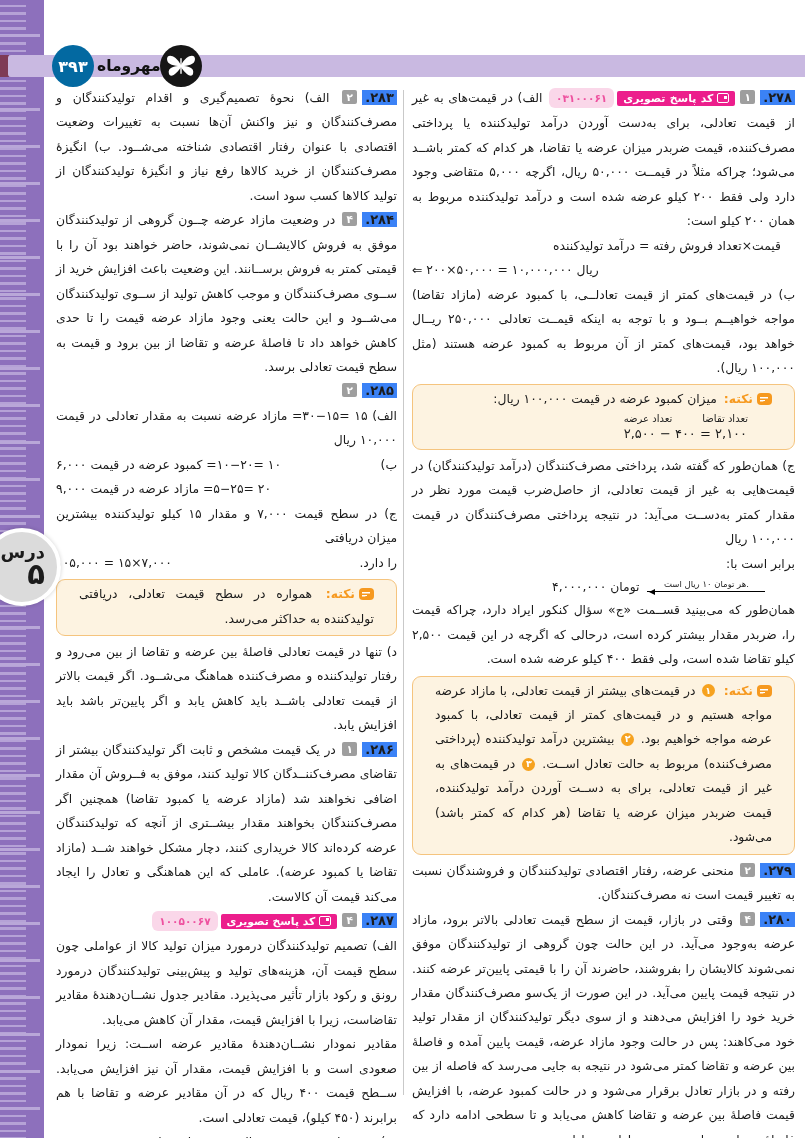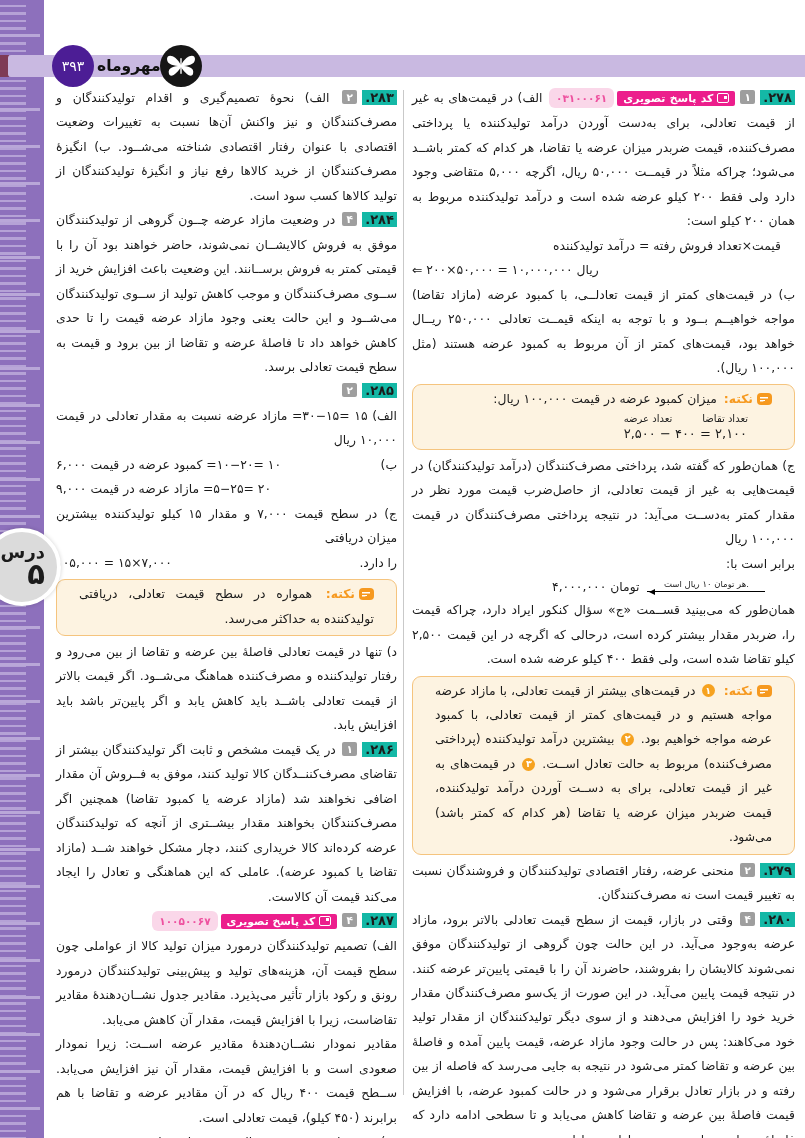--- a/index.html
+++ b/index.html
@@ -12,39 +12,39 @@
   
   .sidebar{position:absolute;left:0;top:0;width:44px;height:1138px;background:#8d70bc;}
   .sidebar .stripes-short{position:absolute;left:0;top:0;width:60%;height:100%;
     background:repeating-linear-gradient(to bottom,transparent 0 5px,#b5a2d6 5px 7.5px);}
   .sidebar .stripes-long{position:absolute;left:0;top:0;width:90%;height:100%;
     background:repeating-linear-gradient(to bottom,transparent 0 34px,#b9a7d8 34px 37px);}
   
   .ribbon{position:absolute;left:8px;top:55px;width:797px;height:22px;background:#c9b9e1;border-radius:3px 0 0 3px;z-index:2;}
   .ribbon-tab{position:absolute;left:0;top:55px;width:9px;height:22px;background:#7e3a55;z-index:2;}
   .page-circle{position:absolute;left:52px;top:45px;width:42px;height:42px;border-radius:50%;
-    background:#4c1d95;color:#fff;display:flex;align-items:center;justify-content:center;
-    font-size:14px;font-weight:normal;z-index:3;}
+    background:#0369a1;color:#fff;display:flex;align-items:center;justify-content:center;
+    font-size:16px;font-weight:bold;z-index:3;}
   .brand{position:absolute;left:97px;top:55px;height:36px;line-height:22px;font-weight:bold;font-size:15.5px;color:#111;z-index:3;}
   .logo{position:absolute;left:159px;top:44px;width:44px;height:44px;z-index:3;}
   
   .lesson{position:absolute;left:-17px;top:528px;width:78px;height:78px;border-radius:50%;
     background:#dbdbdb;border:4px solid #fff;box-sizing:border-box;z-index:4;
     display:flex;flex-direction:column;align-items:flex-end;justify-content:center;padding-right:12px;
     box-shadow:0 0 4px rgba(0,0,0,.18);}
   .lesson-label{font-size:18px;font-weight:bold;line-height:14px;}
   .lesson-num{font-size:29px;font-weight:bold;line-height:30px;}
   
   .divider{position:absolute;left:403px;top:90px;width:1px;height:1005px;background:#c9c9c9;}
   .col{position:absolute;top:86px;direction:rtl;font-size:12.35px;line-height:24.45px;text-align:justify;}
   .col-right{left:412px;width:383px;}
   .col-left{left:56px;width:341px;}
   .para{margin:0;}
   
-  .qnum{background:#14b8a6;font-weight:bold;padding:0 3px;margin-left:3px;font-size:13px;}
+  .qnum{background:#3b82f6;font-weight:bold;padding:0 3px;margin-left:3px;font-size:13px;}
   .score{display:inline-block;background:#9e9e9e;color:#fff;width:15px;height:14px;line-height:14px;
     text-align:center;font-size:10.5px;font-weight:bold;border-radius:2px;margin:0 2px;vertical-align:1px;}
   .pbadge{background:#ec1e8c;color:#fff;border-radius:2px;padding:1px 6px;font-size:10.8px;font-weight:bold;margin:0 3px;white-space:nowrap;}
   .pbicon{display:inline-block;width:10px;height:8px;border:1.2px solid #fff;border-radius:2px;margin-left:4px;position:relative;top:1px;}
   .pbicon::after{content:'';position:absolute;right:1.5px;top:1.5px;width:3px;height:3px;background:#fff;}
   .codechip{background:#fad7e9;color:#ee519f;border-radius:6px;padding:4px 7px;font-size:10.5px;font-weight:bold;margin-left:2px;white-space:nowrap;}
   
   .formula{line-height:24.45px;}
   .f-right{text-align:right;padding-right:14px;}
   .f-left{text-align:left;}

